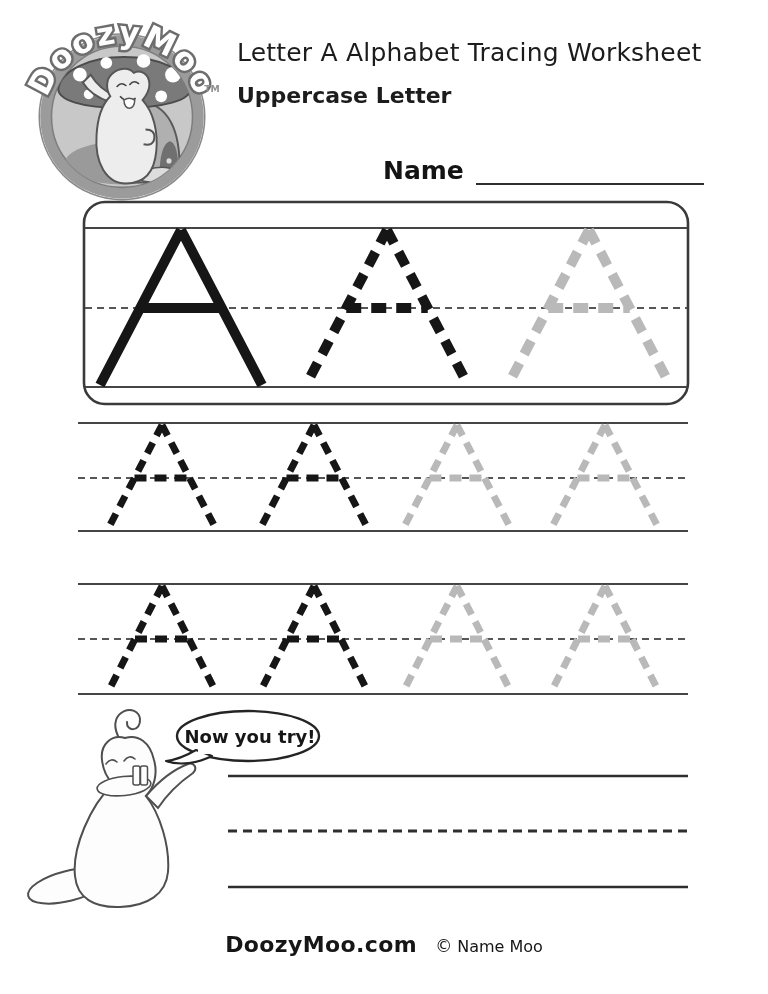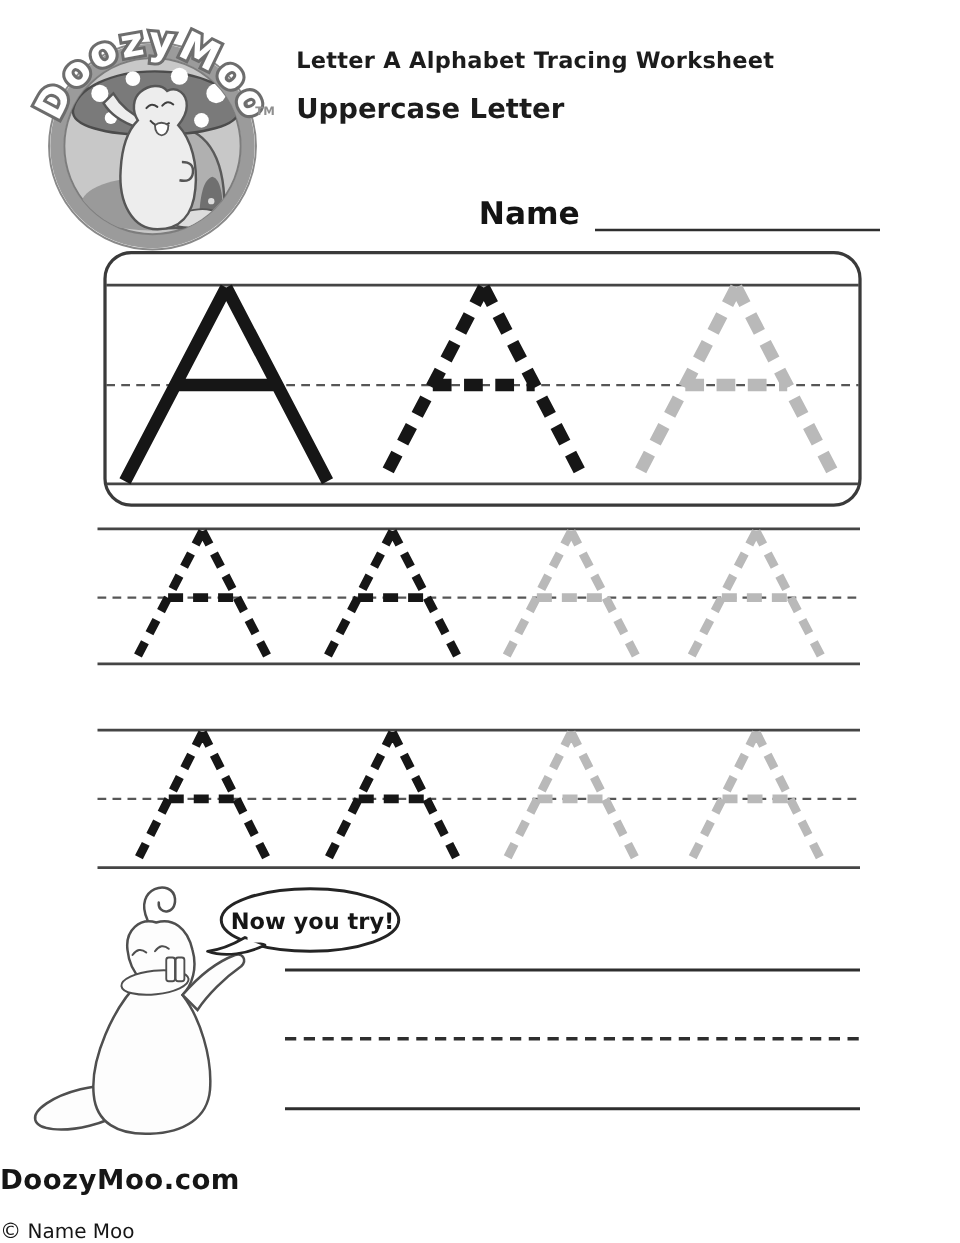--- a/index.html
+++ b/index.html
@@ -3,29 +3,29 @@
 <meta charset="utf-8">
 <style>
   html,body { margin:0; padding:0; }
   body {
     width:768px; height:994px; background:#ffffff; position:relative;
     overflow:hidden; font-family:"DejaVu Sans","Liberation Sans",sans-serif;
   }
   .page { position:absolute; inset:0; }
   .logo-svg { position:absolute; left:24px; top:14px; overflow:visible; }
   .titleblock { position:absolute; left:237px; top:38px; color:#1c1c1c; }
-  .title { font-size:18px; font-weight:700; letter-spacing:0.2px; white-space:nowrap; }
+  .title { font-size:25px; font-weight:400; letter-spacing:0.2px; white-space:nowrap; }
   .subtitle { font-size:22px; font-weight:600; margin-top:16px; }
   .name-row { position:absolute; left:383px; top:157px; display:flex; align-items:flex-end; }
   .name-label { font-size:25px; font-weight:600; color:#141414; line-height:1.1; }
   .name-line { width:228px; height:25px; border-bottom:2.4px solid #2e2e2e; margin-left:12px; }
   .tracing-svg { position:absolute; left:0; top:195px; }
   .bottom-svg { position:absolute; left:0; top:700px; }
   .footer { position:absolute; left:0; top:932px; width:768px; display:flex;
-            justify-content:center; align-items:baseline; gap:18px; color:#161616;flex-direction:column; }
+            justify-content:center; align-items:baseline; gap:18px; color:#161616; }
   .site { font-size:22px; font-weight:700; letter-spacing:0.4px; }
   .copy { font-size:16px; font-weight:500; display:inline-flex; align-items:baseline; gap:5px; }
   .csym { font-size:17px; }
   .gl { stroke:#454545; stroke-width:2.2; }
   .gld { stroke:#565656; stroke-width:1.8; stroke-dasharray:7 5; }
   .ink { stroke:#4f4f4f; stroke-width:2; fill:#fdfdfd; }
   .ink-thin { stroke:#4f4f4f; stroke-width:1.6; fill:none; stroke-linecap:round; }
 </style>
 </head>
 <body>

